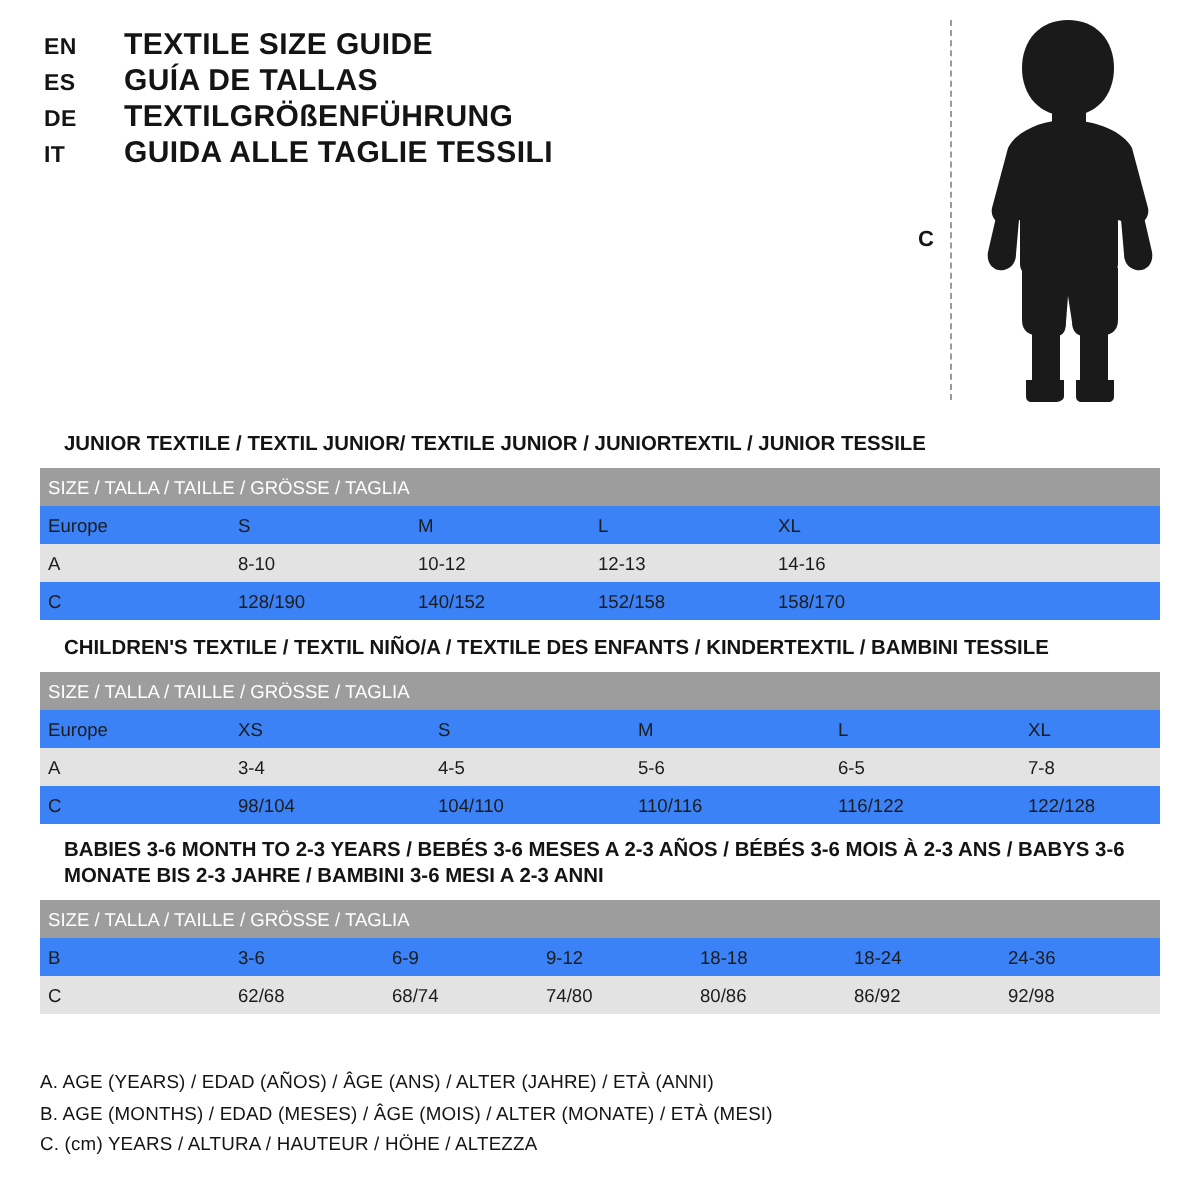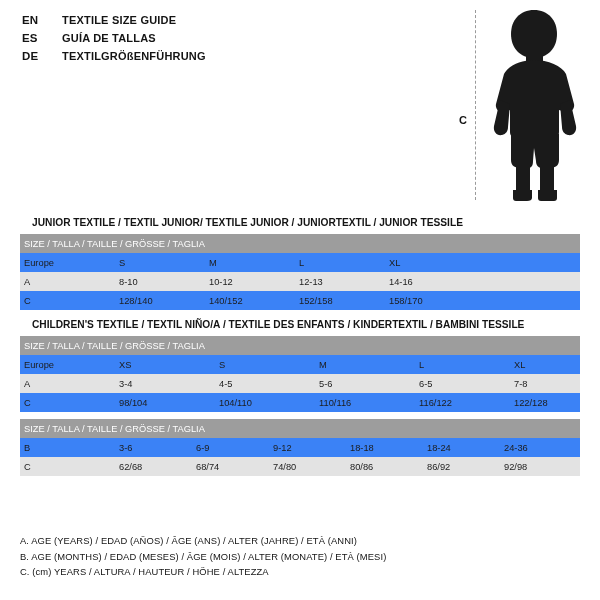--- a/index.html
+++ b/index.html
@@ -34,21 +34,21 @@
     height: 18px;
   }
   .lang-code {
     width: 40px;
     font-size: 11.5px;
     font-weight: bold;
     letter-spacing: 0.2px;
     color: #141414;
   }
   .lang-title {
-    font-size: 11px;
+    font-size: 15px;
     font-weight: bold;
     letter-spacing: 0.2px;
     color: #141414;
   }
 
   
   .figure-area {
     position: absolute;
     left: 452px;
     top: 8px;
@@ -143,20 +143,24 @@
       <span class="lang-title">TEXTILE SIZE GUIDE</span>
     </div>
     <div class="header-row">
       <span class="lang-code">ES</span>
       <span class="lang-title">GUÍA DE TALLAS</span>
     </div>
     <div class="header-row">
       <span class="lang-code">DE</span>
       <span class="lang-title">TEXTILGRÖßENFÜHRUNG</span>
     </div>
+    <div class="header-row">
+      <span class="lang-code">IT</span>
+      <span class="lang-title">GUIDA ALLE TAGLIE TESSILI</span>
+    </div>
   </div>
 
   <div class="figure-area">
     <div class="dashline"></div>
     <div class="c-label">C</div>
     <svg class="figure-svg" width="104" height="194" viewBox="0 0 104 194">
       <g fill="#1a1a1a">
 
         <path d="M50 2 C36 2 27 12 27 26 C27 40 36 50 50 50 C64 50 73 40 73 26 C73 12 64 2 50 2 Z"></path>
 
@@ -203,21 +207,21 @@
         </tr>
         <tr class="alt-row">
           <td>A</td>
           <td>8-10</td>
           <td>10-12</td>
           <td>12-13</td>
           <td>14-16</td>
         </tr>
         <tr class="plain-row">
           <td>C</td>
-          <td>128/140</td>
+          <td>128/190</td>
           <td>140/152</td>
           <td>152/158</td>
           <td>158/170</td>
         </tr>
       </tbody>
     </table>
   </div>
 
   <div class="section" style="top:318px;">
     <div class="section-title">CHILDREN'S TEXTILE / TEXTIL NIÑO/A / TEXTILE DES ENFANTS / KINDERTEXTIL / BAMBINI TESSILE</div>
@@ -256,20 +260,21 @@
           <td>104/110</td>
           <td>110/116</td>
           <td>116/122</td>
           <td>122/128</td>
         </tr>
       </tbody>
     </table>
   </div>
 
   <div class="section" style="top:419px;">
+    <div class="section-title">BABIES 3-6 MONTH TO 2-3 YEARS / BEBÉS 3-6 MESES A 2-3 AÑOS / BÉBÉS 3-6 MOIS À 2-3 ANS / BABYS 3-6 MONATE BIS 2-3 JAHRE / BAMBINI 3-6 MESI A 2-3 ANNI</div>
     <table class="size-table">
       <colgroup>
         <col style="width:95px">
           <col style="width:77px">
           <col style="width:77px">
           <col style="width:77px">
           <col style="width:77px">
           <col style="width:77px">
           <col style="width:80px">
       </colgroup>

